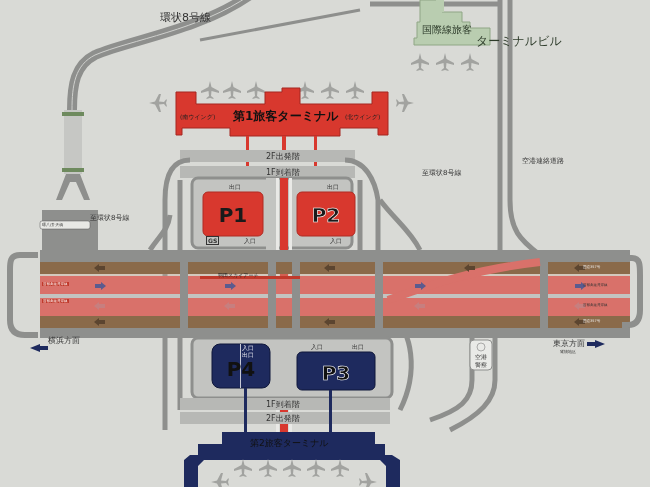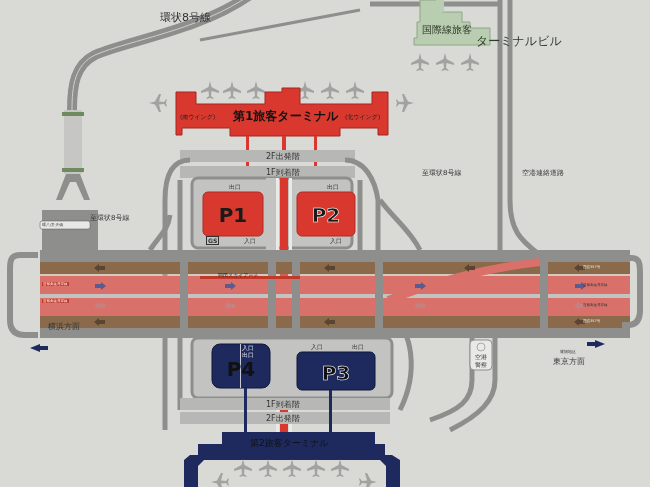--- a/index.html
+++ b/index.html
@@ -203,37 +203,37 @@
 <div class="lbl" style="left:266px;top:151px;font-size:8px;">2F出発階</div>
 <div class="lbl" style="left:266px;top:167px;font-size:8px;">1F到着階</div>
 
 <div class="lbl small" style="left:229px;top:183px;">出口</div>
 <div class="lbl small" style="left:244px;top:237px;">入口</div>
 <div class="lbl small" style="left:206px;top:236px;font-weight:bold;border:1px solid #333;padding:0 1px;">GS</div>
 <div class="lbl small" style="left:327px;top:183px;">出口</div>
 <div class="lbl small" style="left:330px;top:237px;">入口</div>
 
 <div class="lbl" style="left:422px;top:168px;font-size:7px;">至環状8号線</div>
-<div class="lbl" style="left:522px;top:168px;font-size:7px;">空港連絡道路</div>
+<div class="lbl" style="left:522px;top:156px;font-size:7px;">空港連絡道路</div>
 
 <div class="lbl" style="left:90px;top:213px;font-size:7px;">至環状8号線</div>
 <div class="lbl" style="left:42px;top:222px;font-size:4px;">環八/弁天橋</div>
 
 <div class="lbl" style="left:218px;top:272px;font-size:5px;color:#222;">羽田スカイアーチ</div>
 
 <div class="lbl" style="left:42px;top:282px;font-size:3.5px;color:#fff;background:#c0392b;padding:0 1px;">首都高速湾岸線</div>
 <div class="lbl" style="left:42px;top:299px;font-size:3.5px;color:#fff;background:#c0392b;padding:0 1px;">首都高速湾岸線</div>
 
 <div class="lbl" style="left:583px;top:265px;font-size:3.5px;color:#eee;">国道357号</div>
 <div class="lbl" style="left:583px;top:283px;font-size:3.5px;color:#333;">首都高速湾岸線</div>
 <div class="lbl" style="left:583px;top:303px;font-size:3.5px;color:#333;">首都高速湾岸線</div>
 <div class="lbl" style="left:583px;top:319px;font-size:3.5px;color:#eee;">国道357号</div>
 
-<div class="lbl" style="left:48px;top:321px;font-size:8px;">横浜方面</div>
-<div class="lbl" style="left:553px;top:356px;font-size:8px;">東京方面</div>
+<div class="lbl" style="left:48px;top:335px;font-size:8px;">横浜方面</div>
+<div class="lbl" style="left:553px;top:338px;font-size:8px;">東京方面</div>
 <div class="lbl" style="left:560px;top:349px;font-size:4px;">貨物地区</div>
 
 <div class="lbl" style="left:475px;top:353px;font-size:6px;">空港</div>
 <div class="lbl" style="left:475px;top:361px;font-size:6px;">警察</div>
 
 <div class="lbl small" style="left:242px;top:344px;color:#e6e6ee;">入口</div>
 <div class="lbl small" style="left:242px;top:351px;color:#e6e6ee;">出口</div>
 <div class="lbl small" style="left:311px;top:343px;">入口</div>
 <div class="lbl small" style="left:352px;top:343px;">出口</div>
 

